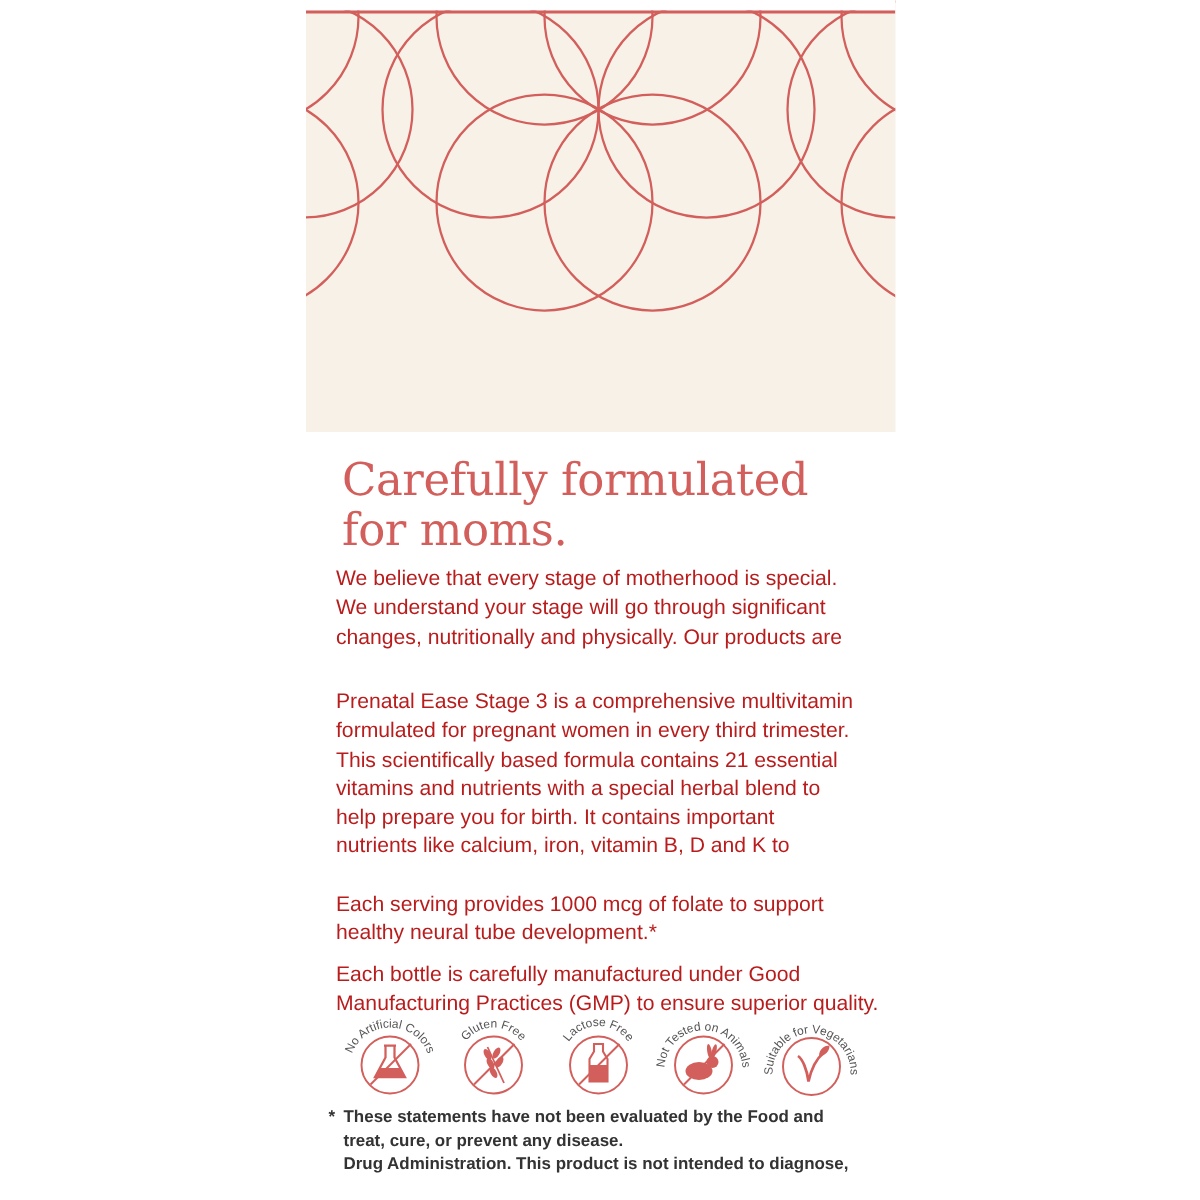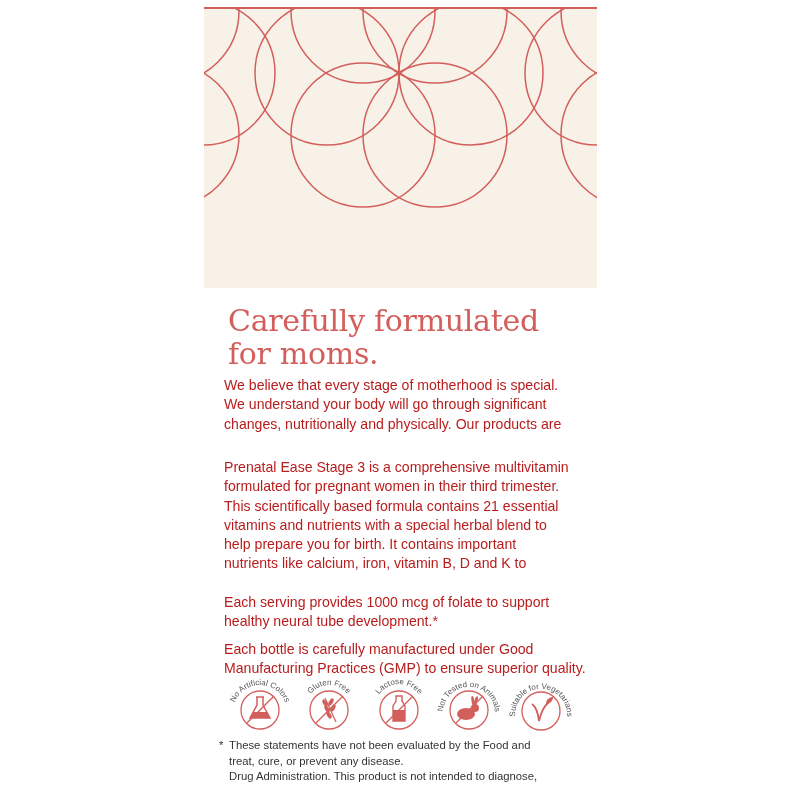--- a/index.html
+++ b/index.html
@@ -7,21 +7,21 @@
   .panel { position: absolute; left: 204px; top: 0; width: 393px; height: 288px; background: #f8f1e8; overflow: hidden; }
   .panel svg { position: absolute; left: 0; top: 0; }
   .content { position: absolute; left: 224px; top: 300px; width: 370px; }
   .headline { font-family: "DejaVu Serif", "Liberation Serif", serif; color: #d25f5b; font-size: 30px; line-height: 33px; margin: 4px; font-weight: normal; letter-spacing: -0.3px; }
   .para { color: #b91c1c; font-size: 14.1px; line-height: 19.3px; margin: 0; }
   .p1 { position: absolute; left: 224px; top: 376px; width: 372px; }
   .p2 { position: absolute; left: 224px; top: 458px; width: 372px; }
   .p3 { position: absolute; left: 224px; top: 640px; width: 372px; }
   .badges { position: absolute; left: 215px; top: 668px; width: 380px; height: 70px; }
   .badge { position: absolute; top: 0; width: 74px; height: 70px; }
-  .disclaimer { position: absolute; left: 219px; top: 738px; width: 370px; color: #333; font-size: 11.3px; line-height: 15.6px; font-weight: normal; }
+  .disclaimer { position: absolute; left: 219px; top: 738px; width: 370px; color: #333; font-size: 11.3px; line-height: 15.6px; font-weight: bold; }
   .disclaimer .star { display: inline-block; width: 10px; }
   .disclaimer .ind { padding-left: 10px; display: block; }
 </style>
 </head>
 <body>
 
 <div class="panel">
   <svg width="393" height="288" viewBox="204 0 393 288">
     <g fill="none" stroke="#d25f5b" stroke-width="1.5">
 
@@ -47,27 +47,27 @@
 
 <div class="content">
   <h1 class="headline">
     <span>Carefully formulated</span><br>
     <span>for moms.</span>
   </h1>
 </div>
 
 <p class="para p1">
   <span>We believe that every stage of motherhood is special.</span><br>
-  <span>We understand your body will go through significant</span><br>
+  <span>We understand your stage will go through significant</span><br>
   <span>changes, nutritionally and physically. Our products are</span><br>
 </p>
 
 <p class="para p2">
   <span>Prenatal Ease Stage 3 is a comprehensive multivitamin</span><br>
-  <span>formulated for pregnant women in their third trimester.</span><br>
+  <span>formulated for pregnant women in every third trimester.</span><br>
   <span>This scientifically based formula contains 21 essential</span><br>
   <span>vitamins and nutrients with a special herbal blend to</span><br>
   <span>help prepare you for birth. It contains important</span><br>
   <span>nutrients like calcium, iron, vitamin B, D and K to</span><br>
   <br>
   <span>Each serving provides 1000 mcg of folate to support</span><br>
   <span>healthy neural tube development.*</span>
 </p>
 
 <p class="para p3">

